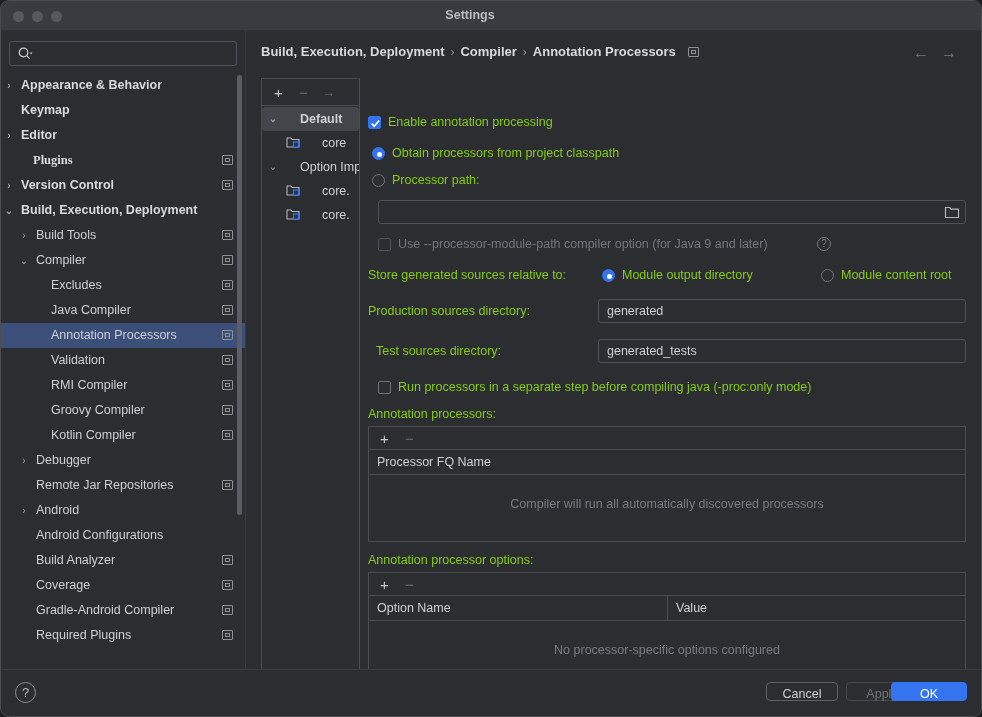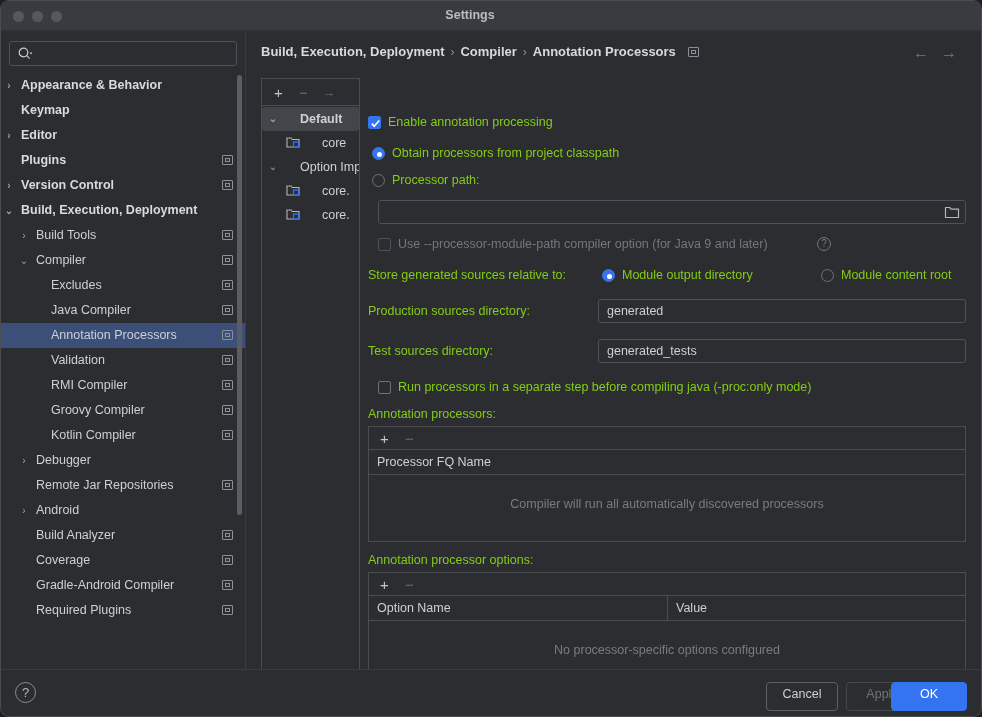--- a/index.html
+++ b/index.html
@@ -265,21 +265,21 @@
   }
   #help-btn {
     position: absolute; left: 14px; top: 12px;
     width: 21px; height: 21px; border-radius: 50%;
     border: 1px solid #8a8e93; color: #b4b7bb;
     font-size: 13px; line-height: 19px; text-align: center;
     cursor: default;
   }
   .dlgbtn {
     position: absolute; top: 12px;
-    height: 29px; line-height: 23px;
+    height: 19px; line-height: 23px;
     border-radius: 4px; font-size: 12.5px; text-align: center;
     cursor: default;
   }
   #btn-cancel {
     right: 143px; width: 72px;
     background: #2b2d30; border: 1px solid #5d6166; color: #cdd0d4;
   }
   #btn-apply {
     right: 63px; width: 72px;
     background: #2b2d30; border: 1px solid #45484c; color: #6e7378;
@@ -311,35 +311,36 @@
             <polygon points="12.6,6.4 15.4,6.4 14,8.6" fill="#c9ccd0"></polygon>
           </svg>
         </span>
         <input id="search-input" type="text" placeholder="" style="">
       </div>
     </div>
     <div id="tree">
         <div class="trow bold"><span class="twist" style="left: 0px;">›</span><span class="tlabel" style="margin-left: 20px;">Appearance &amp; Behavior</span></div>
         <div class="trow bold"><span class="tlabel" style="margin-left: 20px;">Keymap</span></div>
         <div class="trow bold"><span class="twist" style="left: 0px;">›</span><span class="tlabel" style="margin-left: 20px;">Editor</span></div>
-        <div class="trow bold"><span class="tlabel" style="margin-left: 20px;">Plugins</span><span class="badge"></span></div>
+        <div class="trow bold"><span class="tlabel" style="margin-left: 32px; font-family: Liberation Serif, serif;">Plugins</span><span class="badge"></span></div>
         <div class="trow bold"><span class="twist" style="left: 0px;">›</span><span class="tlabel" style="margin-left: 20px;">Version Control</span><span class="badge"></span></div>
         <div class="trow bold"><span class="twist" style="left: 0px;">⌄</span><span class="tlabel" style="margin-left: 20px;">Build, Execution, Deployment</span></div>
         <div class="trow"><span class="twist" style="left: 15px;">›</span><span class="tlabel" style="margin-left: 35px;">Build Tools</span><span class="badge"></span></div>
         <div class="trow"><span class="twist" style="left: 15px;">⌄</span><span class="tlabel" style="margin-left: 35px;">Compiler</span><span class="badge"></span></div>
         <div class="trow"><span class="tlabel" style="margin-left: 50px;">Excludes</span><span class="badge"></span></div>
         <div class="trow"><span class="tlabel" style="margin-left: 50px;">Java Compiler</span><span class="badge"></span></div>
         <div class="trow selected"><span class="tlabel" style="margin-left: 50px;">Annotation Processors</span><span class="badge"></span></div>
         <div class="trow"><span class="tlabel" style="margin-left: 50px;">Validation</span><span class="badge"></span></div>
         <div class="trow"><span class="tlabel" style="margin-left: 50px;">RMI Compiler</span><span class="badge"></span></div>
         <div class="trow"><span class="tlabel" style="margin-left: 50px;">Groovy Compiler</span><span class="badge"></span></div>
         <div class="trow"><span class="tlabel" style="margin-left: 50px;">Kotlin Compiler</span><span class="badge"></span></div>
         <div class="trow"><span class="twist" style="left: 15px;">›</span><span class="tlabel" style="margin-left: 35px;">Debugger</span></div>
         <div class="trow"><span class="tlabel" style="margin-left: 35px;">Remote Jar Repositories</span><span class="badge"></span></div>
         <div class="trow"><span class="twist" style="left: 15px;">›</span><span class="tlabel" style="margin-left: 35px;">Android</span></div>
+        <div class="trow"><span class="tlabel" style="margin-left: 35px;">Android Configurations</span></div>
         <div class="trow"><span class="tlabel" style="margin-left: 35px;">Build Analyzer</span><span class="badge"></span></div>
         <div class="trow"><span class="tlabel" style="margin-left: 35px;">Coverage</span><span class="badge"></span></div>
         <div class="trow"><span class="tlabel" style="margin-left: 35px;">Gradle-Android Compiler</span><span class="badge"></span></div>
         <div class="trow"><span class="tlabel" style="margin-left: 35px;">Required Plugins</span><span class="badge"></span></div>
       </div>
     <div id="sidebar-scroll"></div>
   </div>
 
   <div id="content">
 
@@ -415,21 +416,21 @@
 
       <div class="lbl" style="position:absolute; left:0px; top:190px;">Store generated sources relative to:</div>
       <div class="rad on" style="left:234px; top:191px;"></div>
       <div class="lbl" style="position:absolute; left:254px; top:190px;">Module output directory</div>
       <div class="rad off" style="left:453px; top:191px;"></div>
       <div class="lbl" style="position:absolute; left:473px; top:190px;">Module content root</div>
 
       <div class="lbl" style="position:absolute; left:0px; top:226px;">Production sources directory:</div>
       <input class="tfield" style="left: 230px; top: 221px; width: 368px; height: 24px;" type="text" value="generated">
 
-      <div class="lbl" style="position:absolute; left:0px; top:266px;">Test sources directory:</div>
+      <div class="lbl" style="position:absolute; left:8px; top:266px;">Test sources directory:</div>
       <input class="tfield" style="left: 230px; top: 261px; width: 368px; height: 24px;" type="text" value="generated_tests">
 
       <div class="chk off" style="left:10px; top:303px;"></div>
       <div class="lbl" style="position:absolute; left:30px; top:302px;">Run processors in a separate step before compiling java (-proc:only mode)</div>
 
       <div class="lbl" style="position:absolute; left:0px; top:329px;">Annotation processors:</div>
       <div class="tbl" style="left:0px; top:348px; width:598px; height:116px;">
         <div class="tbl-toolbar">
           <div class="ttool" style="left:6px;">+</div>
           <div class="ttool disabled" style="left:31px;">−</div>

